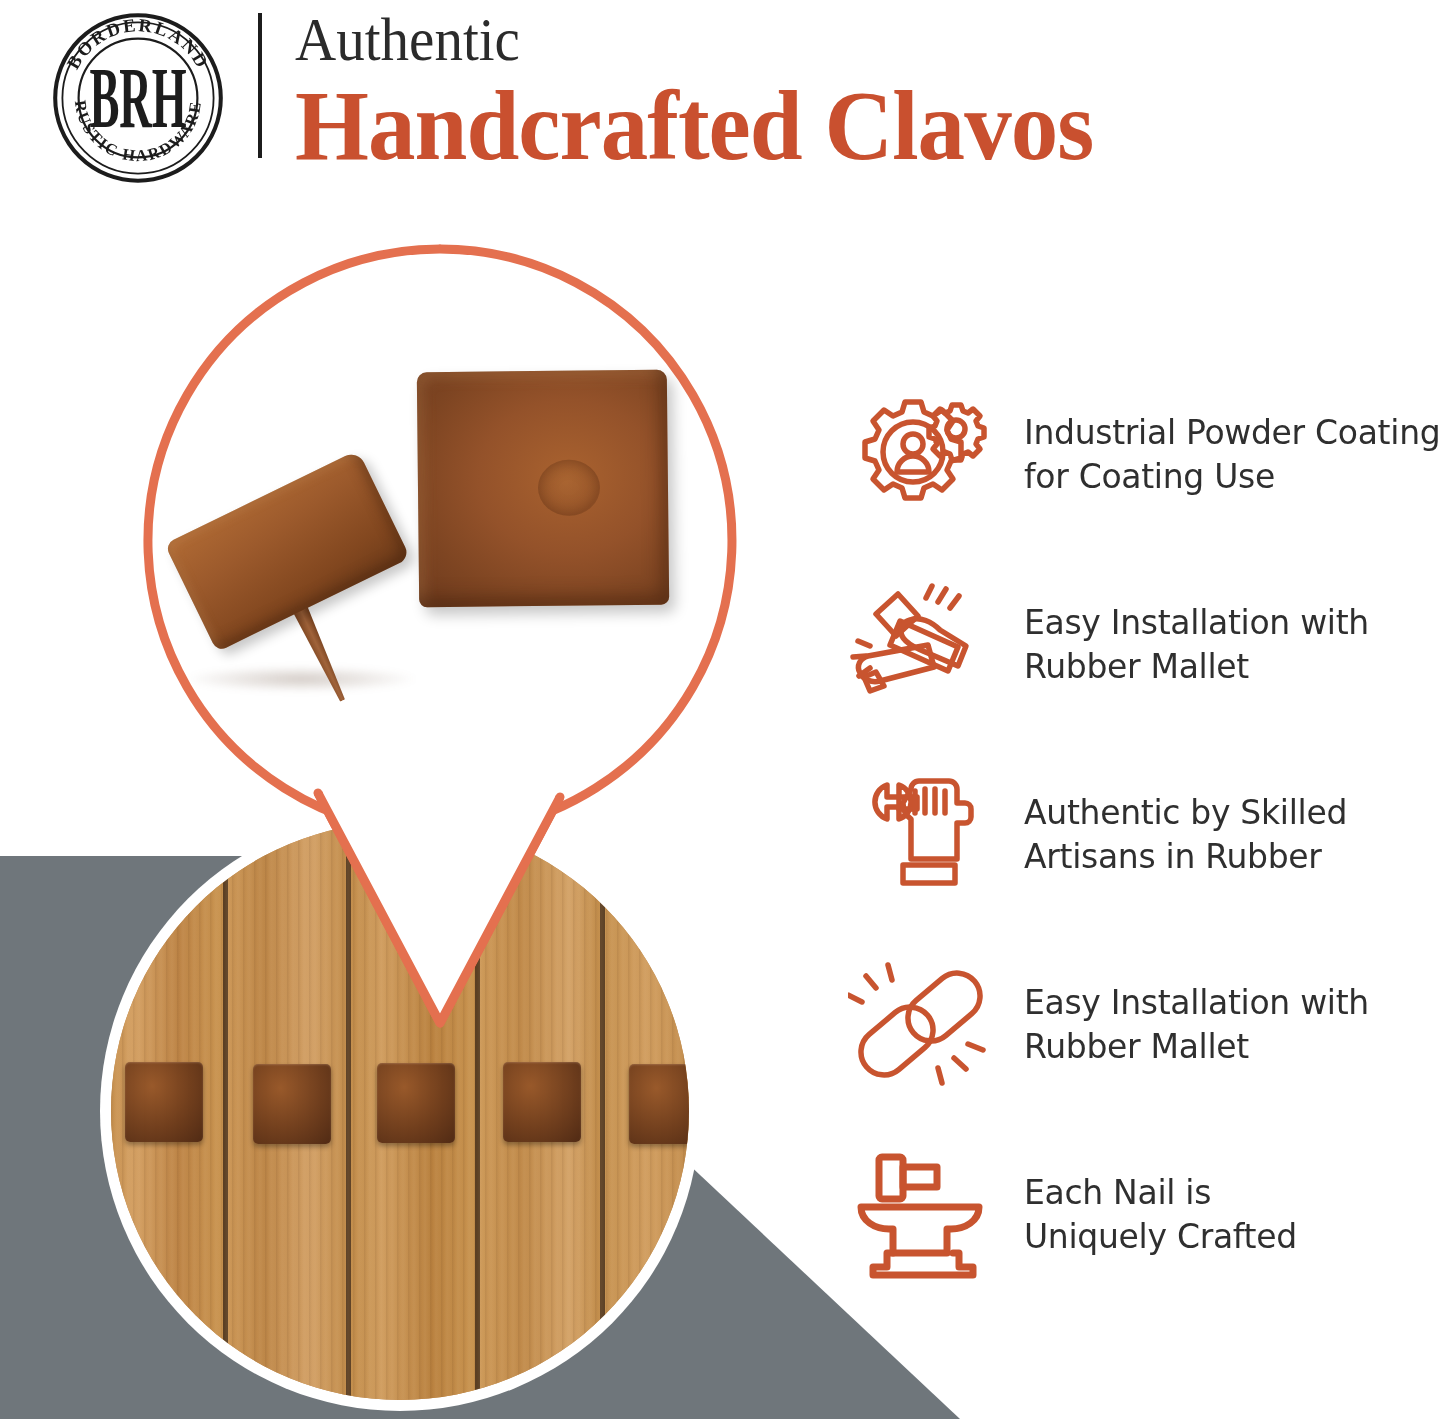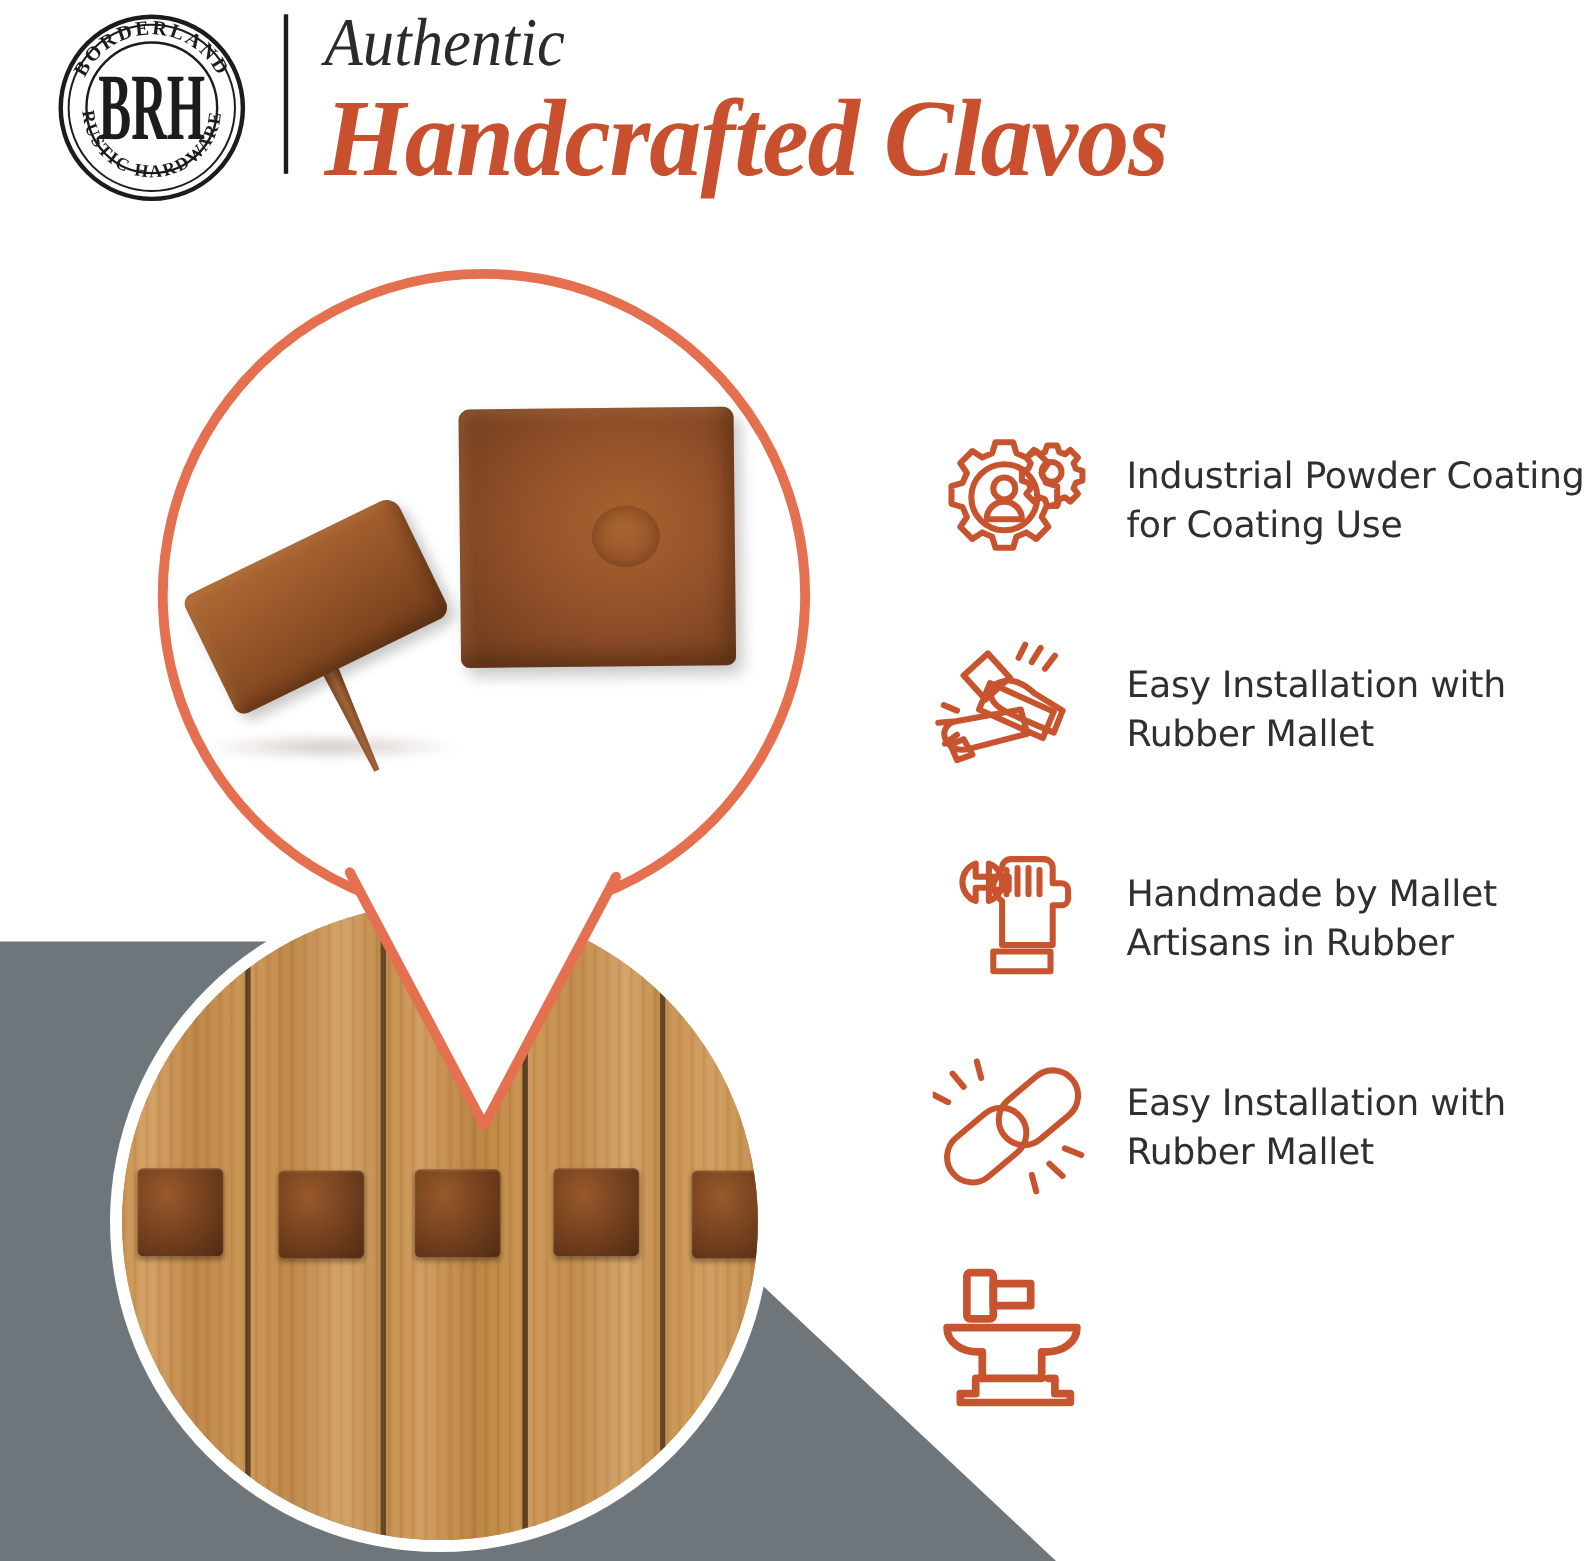--- a/index.html
+++ b/index.html
@@ -22,21 +22,21 @@
     display:flex; align-items:center; justify-content:center;
   }
   .logo-wrap svg { width:180px; height:180px; display:block; }
 
   .divider {
     position:absolute; left:258px; top:13px;
     width:4px; height:145px; background:#1c1c1c;
   }
 
   .title-block {
-    position:absolute; left:295px; top:6px;font-style:italic;
+    position:absolute; left:295px; top:6px;
   }
   .title-line1 {
     font-family:"Liberation Serif", serif;
     font-size:62px; line-height:66px; color:#2b2b2b;
     letter-spacing:0px; font-weight:400;
     transform:scaleX(0.92); transform-origin:left center;
     white-space:nowrap;
   }
   .title-line2 {
     font-family:"Liberation Serif", serif;
@@ -278,21 +278,21 @@
     <div class="feature-icon">
       <svg width="140" height="132" viewBox="0 0 140 132" fill="none" stroke="#c8542f" stroke-width="5.5" stroke-linejoin="round" stroke-linecap="round">
         <path d="M34 16 a18 18 0 0 0 0 34 l0-12 12 0 0 12 a18 18 0 0 0 0-34 l0 12 -12 0z"></path>
         <path d="M46 28 h18 v12 h-18z"></path>
         <path d="M62 22 v22 M72 20 v24 M82 20 v24 M92 22 v22"></path>
         <path d="M58 20 a8 8 0 0 1 8-8 h30 a8 8 0 0 1 8 8 v14 h8 a6 6 0 0 1 6 6 v8 a6 6 0 0 1-6 6 h-8 v36 h-46 v-40 c-6 -4 -8 -10 -8 -16z"></path>
         <path d="M50 96 h52 v18 h-52z"></path>
       </svg>
     </div>
     <div class="feature-text">
-      <span>Handmade by Mallet</span>
+      <span>Authentic by Skilled</span>
       <span>Artisans in Rubber</span>
     </div>
   </div>
 
   <div class="feature">
     <div class="feature-icon">
       <svg width="150" height="135" viewBox="0 0 150 135" fill="none" stroke="#c8542f" stroke-width="5.5" stroke-linejoin="round" stroke-linecap="round">
         <rect x="9" y="60" width="80" height="46" rx="23" transform="rotate(-40 49 83)"></rect>
         <rect x="56" y="26" width="80" height="46" rx="23" transform="rotate(-40 96 49)"></rect>
         <path d="M28 30 l-10-12 M44 22 l-4-15 M14 44 l-14-7"></path>
@@ -307,15 +307,19 @@
 
   <div class="feature">
     <div class="feature-icon">
       <svg width="140" height="132" viewBox="0 0 140 132" fill="none" stroke="#c8542f" stroke-width="7" stroke-linejoin="round" stroke-linecap="round">
         <rect x="26" y="8" width="24" height="42" rx="3"></rect>
         <path d="M50 18 h34 v20 h-34z"></path>
         <path d="M8 58 h118 c0 14 -14 22 -28 22 h-4 v24 h-54 v-24 h-4 c-14 0 -28-8 -28-22z"></path>
         <path d="M40 104 h-6 v14 h-14 v8 h100 v-8 h-14 v-14 h-6"></path>
       </svg>
     </div>
+    <div class="feature-text">
+      <span>Each Nail is</span>
+      <span>Uniquely Crafted</span>
+    </div>
   </div>
 
 </div>
 
 </body></html>

